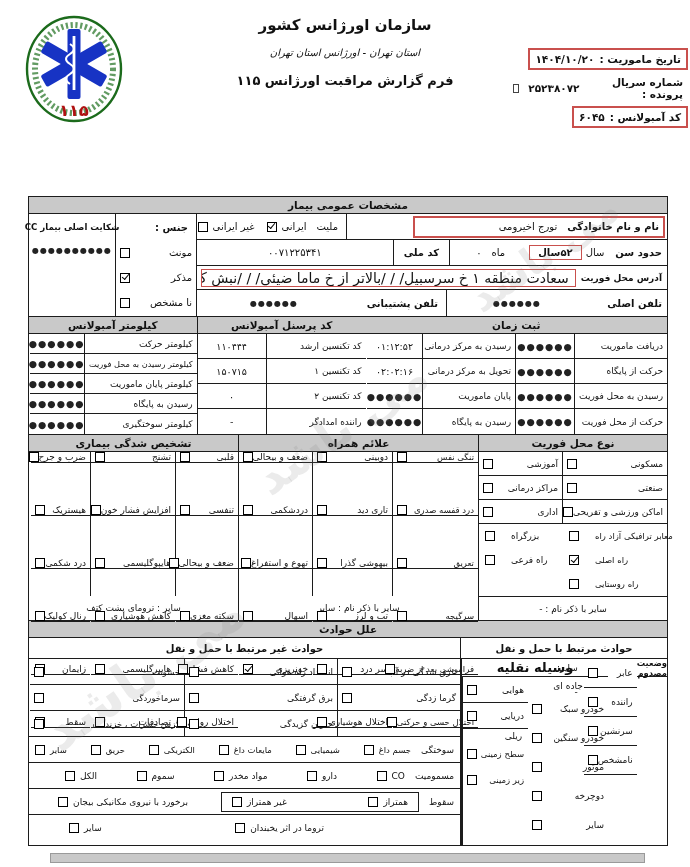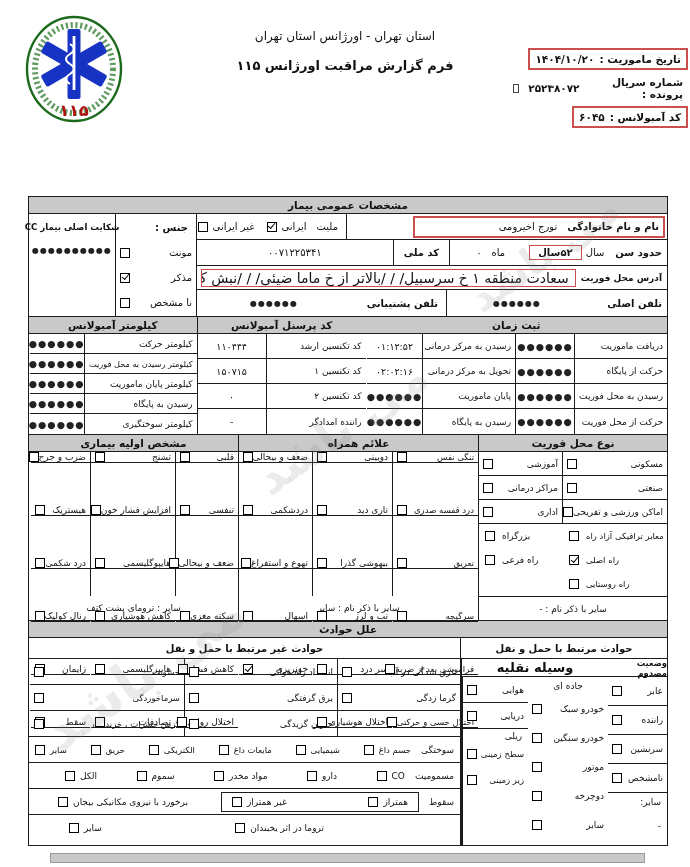--- a/index.html
+++ b/index.html
@@ -12,21 +12,21 @@
   .wm{position:absolute;color:rgba(130,130,130,.16);font-weight:bold;transform:rotate(-35deg);pointer-events:none;white-space:nowrap;z-index:5;}
   .wm1{font-size:54px;right:430px;top:640px;}
   .wm2{font-size:46px;right:250px;top:400px;}
   .wm3{font-size:40px;right:60px;top:230px;}
 
   
   .hdr{position:absolute;top:0;left:0;right:0;height:196px;}
   .logo{position:absolute;left:24px;top:14px;width:100px;height:110px;}
   .titles{position:absolute;top:16px;left:130px;right:130px;text-align:center;}
   .org{font-size:15px;font-weight:bold;}
-  .sub{font-size:12px;margin-top:13px;}
+  .sub{font-size:10px;margin-top:13px;font-style:italic;}
   .formt{font-size:13px;font-weight:bold;margin-top:15px;}
   .meta{position:absolute;top:48px;right:2px;width:180px;font-size:10.5px;display:flex;flex-direction:column;align-items:flex-start;gap:6px;}
   .rb{border:2px solid var(--accent-red);}
   .mrow{display:flex;align-items:center;gap:5px;padding:3px 5px;font-weight:bold;}
   .serialrow{display:flex;align-items:center;gap:5px;padding:0 5px;font-weight:bold;}
   .minibox{display:inline-block;width:7px;height:9px;border:1px solid #444;margin-right:4px;}
 
   
   .tbl{position:absolute;top:196px;right:22px;width:640px;border:1.4px solid var(--line);background:#fff;font-size:10px;}
   .gray{background:var(--header-gray);font-weight:bold;text-align:center;font-size:10.5px;padding:2px 16px;border-bottom:1px solid var(--line);}
@@ -104,30 +104,30 @@
   .cols{display:flex;height:144px;}
   .col{display:flex;flex-direction:column;gap:42px;}
   .col+.col{border-right:1px solid var(--line);}
   .foot{height:24px;display:flex;align-items:center;justify-content:center;font-size:9px;padding:0 4px;white-space:nowrap;}
   .loc-top{display:flex;height:72px;border-bottom:0;}
   .loc-colR{width:104px;}
   .loc-colL{width:84px;border-right:1px solid var(--line);}
   .loc-roads{height:72px;display:flex;}
   .roadR{width:104px;}
   .roadL{width:84px;}
-  .ccen .chk-item{justify-content:flex-end;gap:7px;padding:0 6px;}
+  .ccen .chk-item{justify-content:flex-end;gap:16px;padding:0 6px;}
 
   
   .s4hdr{border-top:1px solid var(--line);}
   .s4body{display:flex;height:207px;}
   .acc-t{width:206px;display:flex;flex-direction:column;}
   .acc-nt{width:432px;border-right:1px solid var(--line);display:flex;flex-direction:column;}
   .subhdr{height:21px;display:flex;align-items:center;justify-content:center;font-weight:bold;font-size:10px;border-bottom:1px solid var(--line);}
   .acc-t-body{display:flex;flex:1;}
-  .victim{width:59px;display:flex;flex-direction:column;}
+  .victim{width:59px;display:flex;flex-direction:row;}
   .vehicle{flex:1;border-left:1px solid var(--line);display:flex;flex-direction:column;}
   .vhead{height:18px;display:flex;align-items:center;justify-content:center;font-weight:bold;font-size:13px;border-bottom:1px solid var(--line);}
   .vcols{display:flex;flex:1;}
   .jade{width:80px;display:flex;flex-direction:column;}
   .rail{flex:1;border-left:1px solid var(--line);display:flex;flex-direction:column;}
   .jadehead{height:17px;display:flex;align-items:center;justify-content:center;font-size:9px;}
   .rail-label{font-size:9px;padding:2px 6px 0 0;}
   .vic-other{padding:4px 6px;font-size:9px;display:flex;flex-direction:column;gap:14px;}
   .ntrows{display:flex;flex-direction:column;flex:1;}
   .nt3{display:flex;height:78px;border-bottom:1px solid var(--line);}
@@ -161,20 +161,21 @@
           <rect x="43.5" y="15" width="13" height="70" rx="2"></rect>
           <rect x="43.5" y="15" width="13" height="70" rx="2" transform="rotate(60 50 50)"></rect>
           <rect x="43.5" y="15" width="13" height="70" rx="2" transform="rotate(120 50 50)"></rect>
         </g>
         <rect x="48.6" y="22" width="2.8" height="54" fill="#fff"></rect>
         <path d="M46 30 q8 5 0 10 q-8 5 0 10 q8 5 0 10 q-8 5 0 10" fill="none" stroke="#fff" stroke-width="2"></path>
         <text class="logo115" x="50" y="102" text-anchor="middle">۱۱۵</text>
       </svg>
     </div>
     <div class="titles">
+      <div class="org">سازمان اورژانس کشور</div>
       <div class="sub">استان تهران - اورژانس استان تهران</div>
       <div class="formt">فرم گزارش مراقبت اورژانس ۱۱۵</div>
     </div>
     <div class="meta">
       <div class="mrow rb">
         <span>تاریخ ماموریت :</span>
         <span>۱۴۰۴/۱۰/۲۰</span>
       </div>
       <div class="serialrow">
         <span>شماره سریال پرونده :</span>
@@ -453,21 +454,21 @@
               <div class="chk-item">
                 <span class="chk-lbl">خونریزی</span>
                 <span class="cb checked"></span>
               </div>
             </div>
         </div>
         <div class="foot">سایر با ذکر نام : سایر</div>
       </div>
 
       <div class="sec3 sec-dx">
-        <div class="gray">مشخص اولیه بیماری</div>
+        <div class="gray">تشخیص شدگی بیماری</div>
         <div class="cols">
           <div class="col cbet rows24 lined f9" style="width:62px">
               <div class="chk-item">
                 <span class="chk-lbl">قلبی</span>
                 <span class="cb"></span>
               </div>
               <div class="chk-item">
                 <span class="chk-lbl">تنفسی</span>
                 <span class="cb"></span>
               </div>

